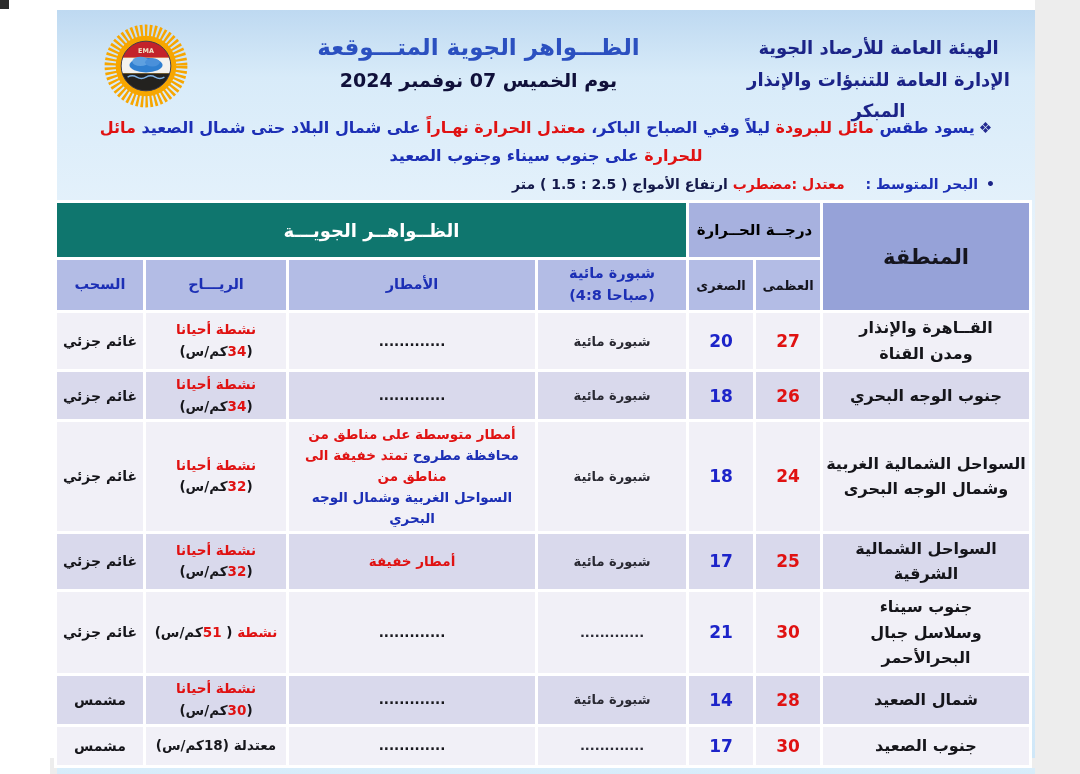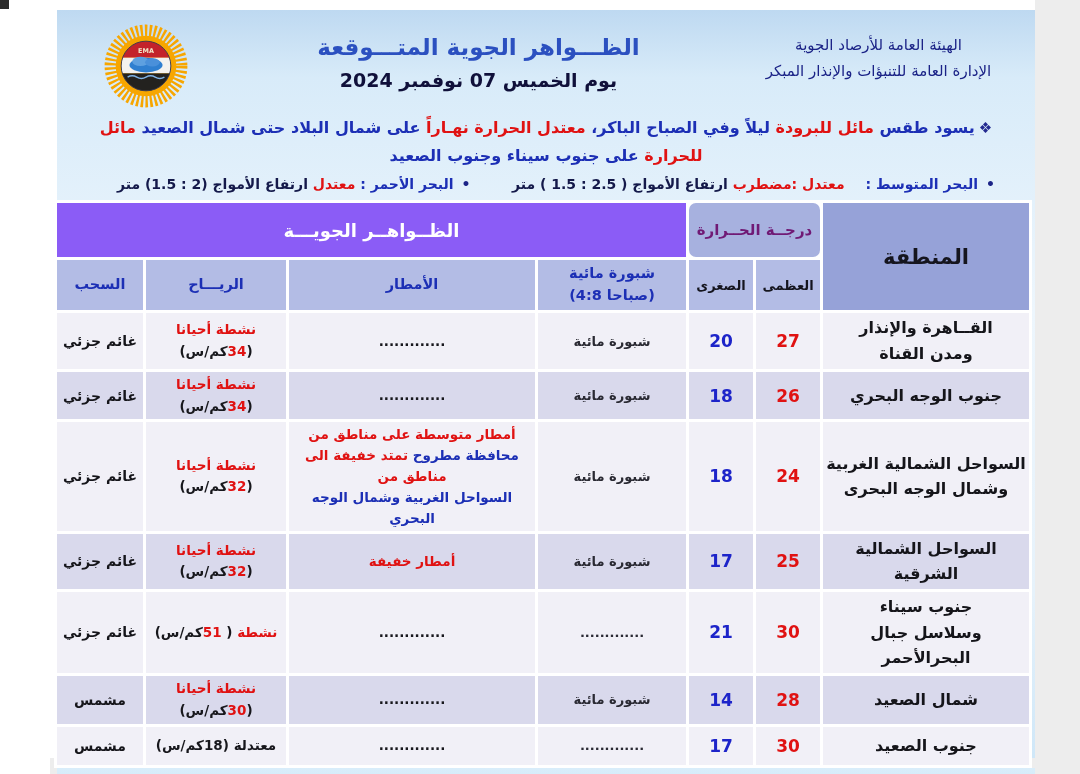--- a/index.html
+++ b/index.html
@@ -13,42 +13,42 @@
   .corner-artifact{position:absolute;left:0;top:0;width:9px;height:9px;background:#2b2b2b;}
 
   .doc{
     position:absolute;left:57px;top:10px;width:978px;height:748px;
     direction:rtl;
     background:linear-gradient(180deg,#bed9f1 0%,#d8ebf9 9%,#edf6fd 40%,#e6f2fb 78%,#cfe7f8 100%);
   }
 
   
   .doc-header{display:flex;align-items:flex-start;padding:10px 14px 0 14px;height:104px;box-sizing:border-box;}
-  .authority{width:285px;text-align:center;color:#1b2387;font-weight:normal;font-size:15px;line-height:1.75;padding-top:12px;}
+  .authority{width:285px;text-align:center;color:#1b2387;font-weight:bold;font-size:18px;line-height:1.75;padding-top:12px;}
   .titleblock{flex:1;text-align:center;padding-top:14px;}
   .doc-title{color:#2b50c0;font-weight:bold;font-size:23px;letter-spacing:0;}
   .doc-date{color:#10103a;font-weight:bold;font-size:19px;margin-top:9px;}
   .logobox{width:150px;display:flex;justify-content:center;}
 
   
   .summary{width:94%;margin:0 auto;text-align:center;font-weight:bold;font-size:16px;line-height:1.75;}
   .summary .bullet{color:#232a8f;margin-left:4px;font-size:15px;}
 
   
   .seastate{display:flex;justify-content:space-between;font-weight:bold;font-size:14px;
             padding:6px 40px 8px 60px;align-items:flex-start;}
   .sea-item .bullet{color:#1b2387;margin-left:8px;}
 
   
   table.wx{border-collapse:separate;border-spacing:3px;background:#ffffff;
            width:972px;margin:0 3px;table-layout:fixed;}
   table.wx td,table.wx th{padding:2px 3px;text-align:center;vertical-align:middle;font-weight:bold;}
   .hdr-region{background:#96a2d8;color:#15151e;font-size:21px;}
-  .hdr-group-temp{background:#a7b1df;color:#701a75;font-size:15px;border-radius:7px;}
-  .hdr-group-phen{background:#8b5cf6;color:#ffffff;font-size:18px;}
+  .hdr-group-temp{background:#a7b1df;color:#000000;font-size:15px;}
+  .hdr-group-phen{background:#0f766e;color:#ffffff;font-size:18px;}
   .hdr-sub{background:#b3bce5;color:#1c2fb5;font-size:14.5px;line-height:1.5;}
   .hdr-sub-temp{background:#b3bce5;color:#15151e;font-size:13px;}
   tr.odd td{background:#f1f0f7;}
   tr.even td{background:#d9d9ec;}
   td.c-region{font-size:16px;color:#15151a;white-space:pre-line;line-height:1.6;}
   td.c-max{font-size:17px;color:#e01212;}
   td.c-min{font-size:17px;color:#1d24c9;}
   td.c-mist{font-size:13px;color:#2a2a33;}
   td.c-rain{font-size:13.5px;line-height:1.55;}
   td.c-wind{font-size:13.5px;line-height:1.6;}
@@ -99,23 +99,20 @@
     </div>
   </div>
 
   <div class="summary">
     <span class="bullet">❖</span><span><span style="color: rgb(28, 47, 181);">يسود طقس </span><span style="color: rgb(224, 18, 18);">مائل للبرودة </span><span style="color: rgb(28, 47, 181);">ليلاً وفي الصباح الباكر، </span><span style="color: rgb(224, 18, 18);">معتدل الحرارة نهـاراً </span><span style="color: rgb(28, 47, 181);">على شمال البلاد حتى شمال الصعيد </span><span style="color: rgb(224, 18, 18);">مائل للحرارة </span><span style="color: rgb(28, 47, 181);">على جنوب سيناء وجنوب الصعيد</span></span>
   </div>
 
   <div class="seastate">
     <div class="sea-item">
       <span class="bullet">•</span><span><span style="color: rgb(28, 47, 181); margin-left: 16px;">البحر المتوسط :  </span><span style="color: rgb(224, 18, 18);">معتدل :مضطرب  </span><span style="color: rgb(20, 25, 74);">ارتفاع الأمواج </span><span class="ltr" style="color: rgb(20, 25, 74);">( 1.5 : 2.5 )</span><span style="color: rgb(20, 25, 74);"> متر</span></span>
-    </div>
-    <div class="sea-item">
-      <span class="bullet">•</span><span><span style="color: rgb(28, 47, 181);">البحر الأحمر : </span><span style="color: rgb(224, 18, 18);">معتدل   </span><span style="color: rgb(20, 25, 74);">ارتفاع الأمواج </span><span class="ltr" style="color: rgb(20, 25, 74);">(1.5 : 2)</span><span style="color: rgb(20, 25, 74);"> متر</span></span>
     </div>
   </div>
 
   <table class="wx" dir="rtl">
     <colgroup>
       <col style="width:206px">
         <col style="width:64px">
         <col style="width:64px">
       <col style="width:148px">
         <col style="width:246px">

